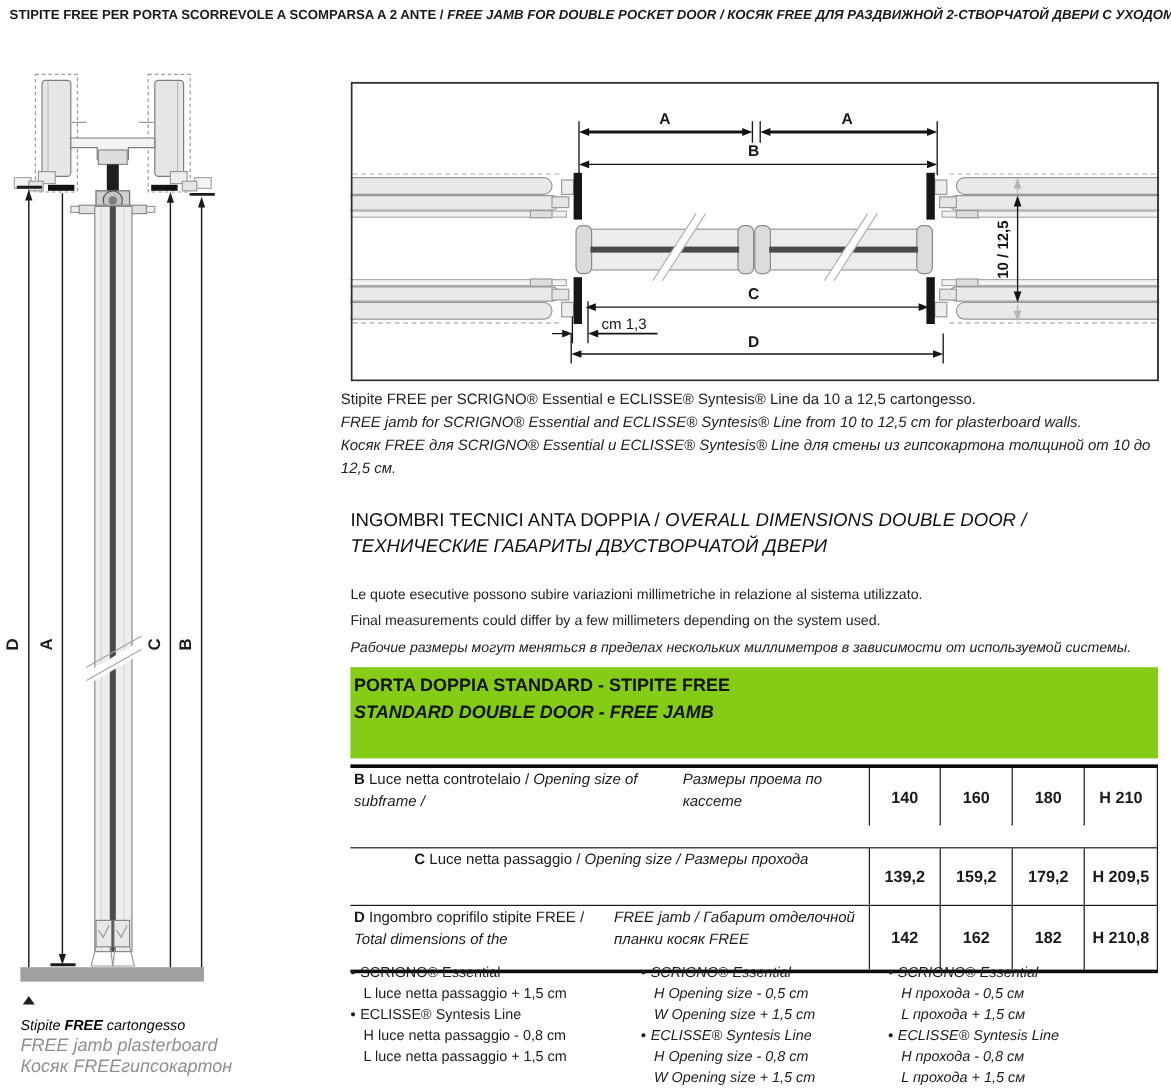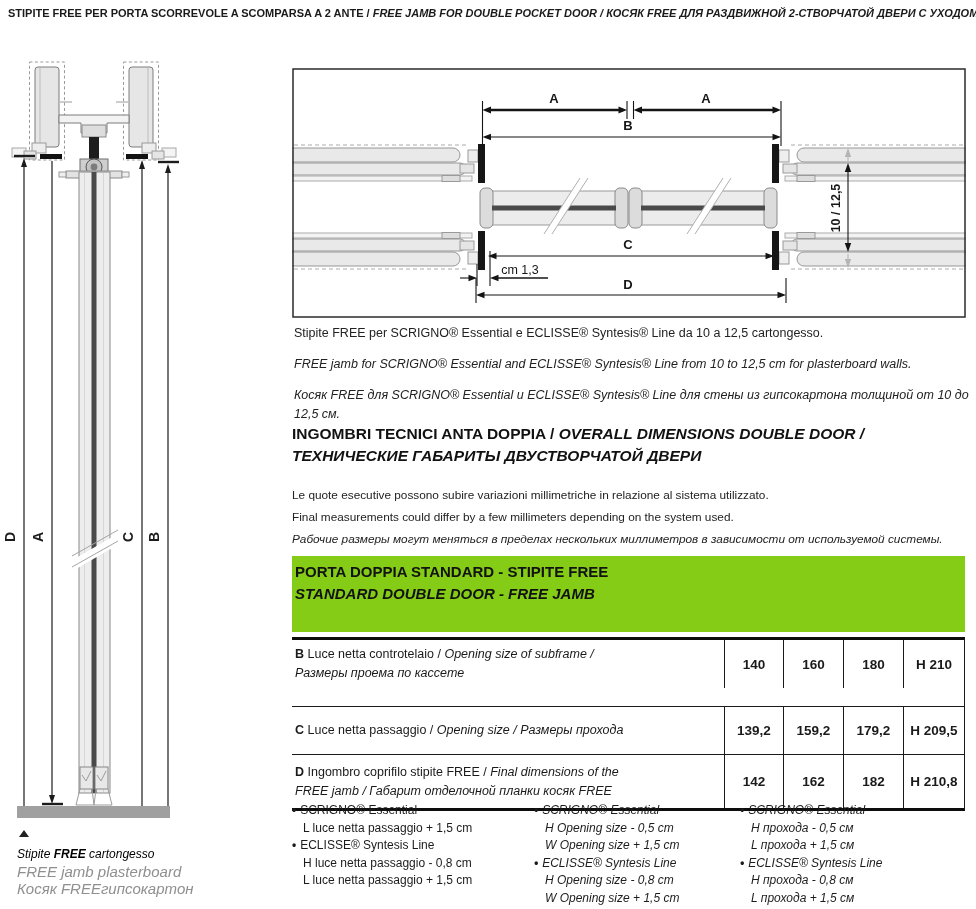--- a/index.html
+++ b/index.html
@@ -1,35 +1,35 @@
 <!DOCTYPE html>
 <html><head>
 <meta charset="utf-8">
 <style>
   html,body{margin:0;padding:0;background:#fff;}
   .page{position:relative;width:976px;height:909px;background:#fff;overflow:hidden;
         font-family:"Liberation Sans",sans-serif;color:#1a1a1a;}
   .abs{position:absolute;}
   .doc-title{left:8px;top:7px;width:964px;font-size:11px;font-weight:bold;letter-spacing:0;white-space:nowrap;}
   .doc-title i{}
-  .plan-caption{left:294px;top:324px;font-size:12.5px;line-height:19px;color:#222;}
-  .plan-caption .ital{font-style:italic;margin-top:12px;}
-  .main-heading{left:292px;top:423px;font-size:15.5px;font-weight:bold;line-height:22px;color:#111;}
+  .plan-caption{left:284px;top:324px;font-size:12.5px;line-height:19px;color:#222;}
+  .plan-caption .ital{font-style:italic;}
+  .main-heading{left:292px;top:423px;font-size:15.5px;font-weight:normal;line-height:22px;color:#111;}
   .main-heading i{font-style:italic;}
   .notes{left:292px;top:484px;font-size:11.8px;line-height:22.2px;color:#222;}
   .notes .ital{font-style:italic;}
   .band{left:292px;top:556px;width:673px;height:76px;background:#84cc16;box-sizing:border-box;
         padding:5px 6px 0 3px;font-size:15px;font-weight:bold;line-height:22px;color:#121212;}
   .band i{font-style:italic;}
   .tbl{left:292px;top:637px;width:673px;box-sizing:border-box;
        border-top:3px solid #0d0d0d;border-bottom:3px solid #0d0d0d;border-right:1.4px solid #1a1a1a;}
   .trow{display:flex;align-items:stretch;}
   .trow.r1{height:48px;} .trow.r2{height:47px;margin-top:18px;} .trow.r3{height:53px;}
   .trow + .trow{border-top:1.4px solid #1a1a1a;}
-  .tdesc{width:432px;box-sizing:border-box;display:flex;flex-direction:column;justify-content:center;
+  .tdesc{width:432px;box-sizing:border-box;display:flex;flex-direction:row;justify-content:center;
          padding-left:3px;font-size:12.5px;line-height:19px;}
   .tdesc b{font-weight:bold;}
   .tdesc i{font-style:italic;}
   .dline.l2{font-style:italic;}
   .dline.l2:empty{display:none;}
   .tval{box-sizing:border-box;border-left:1.4px solid #1a1a1a;display:flex;align-items:center;justify-content:center;
         font-weight:bold;font-size:13.5px;}
   .tval.c1{width:59px;} .tval.c2{width:60px;} .tval.c3{width:60px;} .tval.c4{width:61px;}
   .fn{top:802px;font-size:12px;line-height:17.5px;color:#1c1c1c;}
   .fn-it{left:292px;width:238px;}
@@ -273,21 +273,21 @@
         <div class="dline"><b>C</b><span> Luce netta passaggio / </span><i>Opening size / Размеры прохода</i></div>
 
       </div>
       <div class="tval c1">139,2</div>
       <div class="tval c2">159,2</div>
       <div class="tval c3">179,2</div>
       <div class="tval c4">H 209,5</div>
     </div>
     <div class="trow r3">
       <div class="tdesc">
-        <div class="dline"><b>D</b><span> Ingombro coprifilo stipite FREE / </span><i>Final dimensions of the</i></div>
+        <div class="dline"><b>D</b><span> Ingombro coprifilo stipite FREE / </span><i>Total dimensions of the</i></div>
         <div class="dline l2">FREE jamb / Габарит отделочной планки косяк FREE</div>
       </div>
       <div class="tval c1">142</div>
       <div class="tval c2">162</div>
       <div class="tval c3">182</div>
       <div class="tval c4">H 210,8</div>
     </div>
   </div>
 
   <div class="abs fn fn-it">

